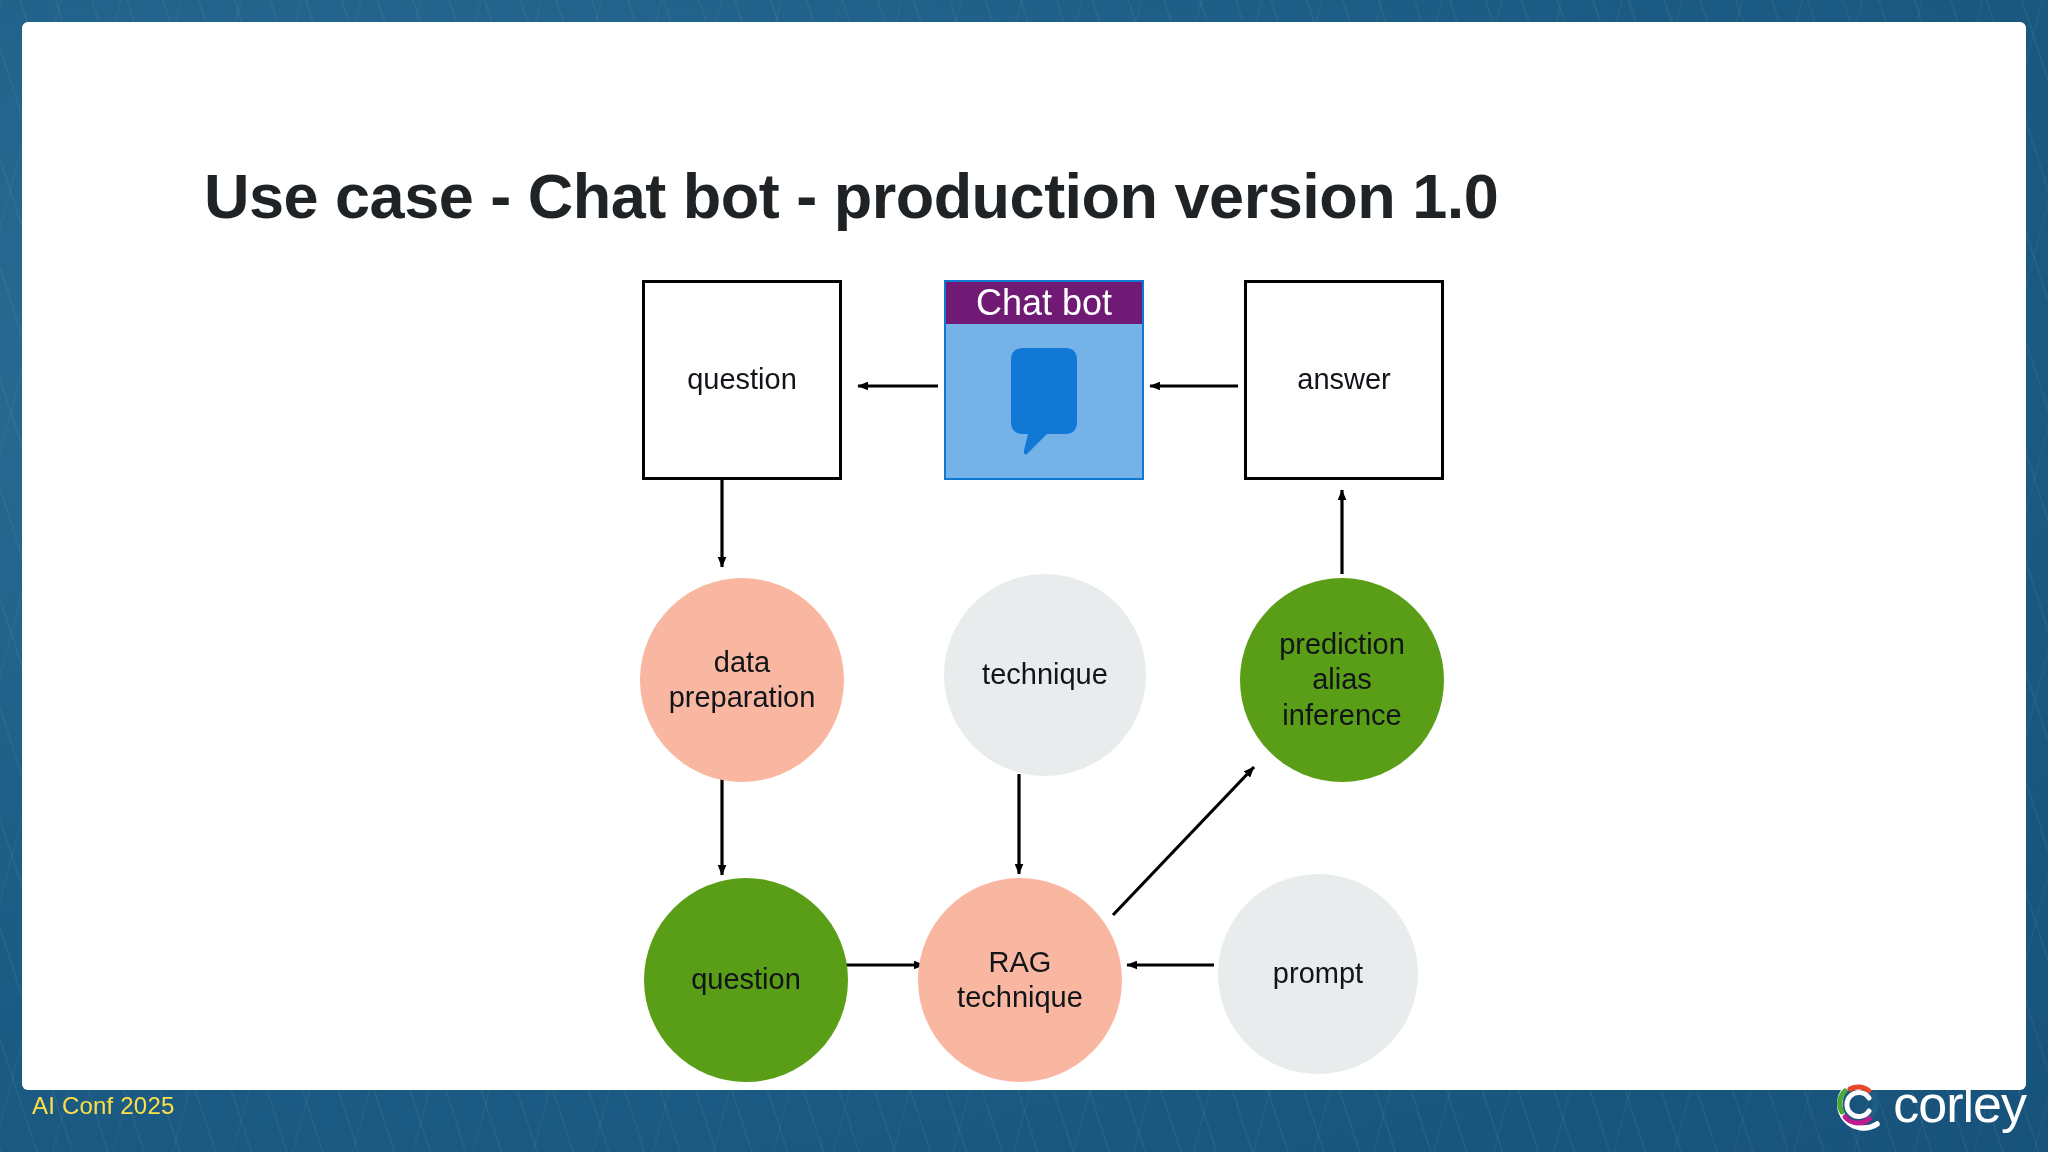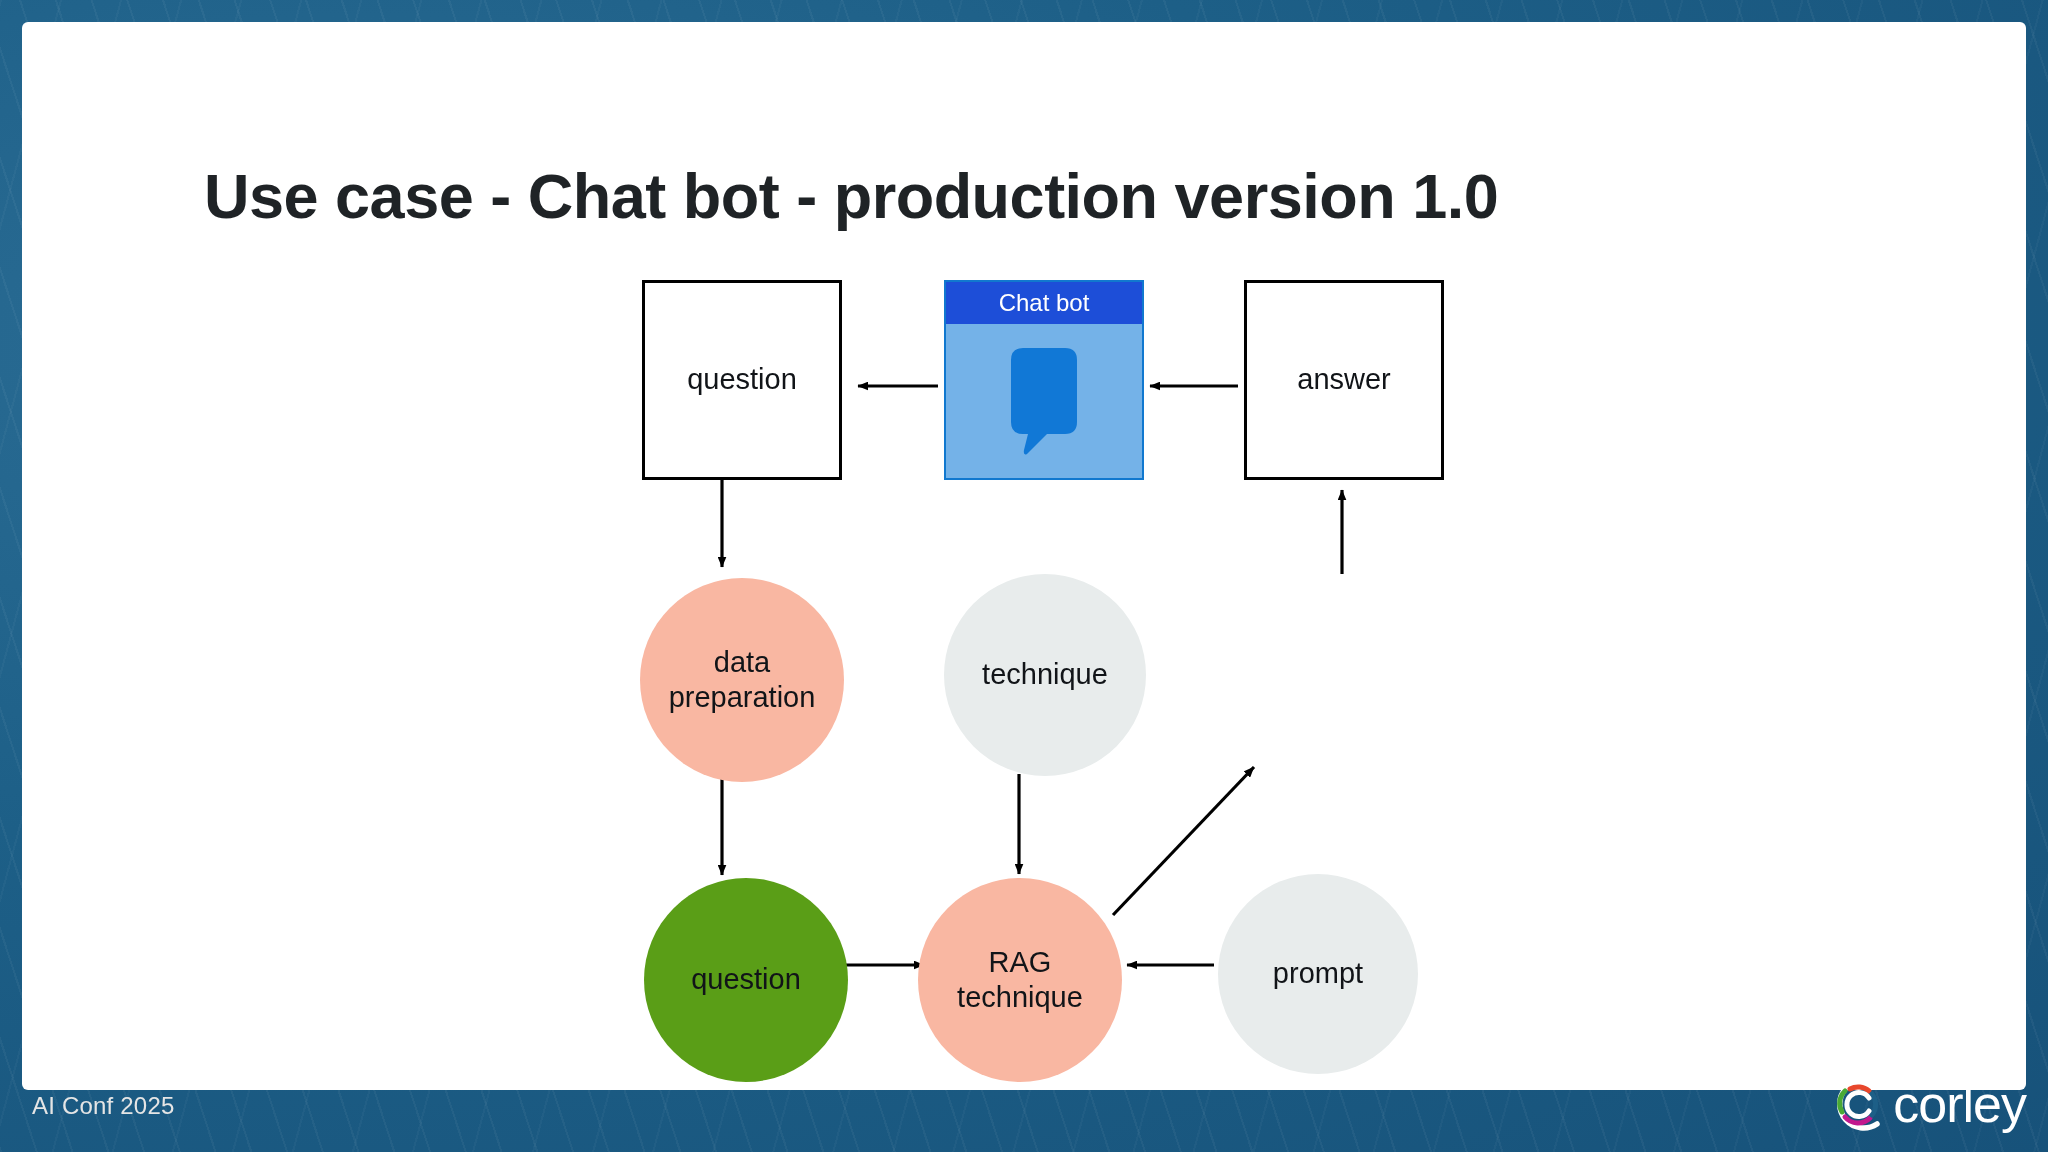--- a/index.html
+++ b/index.html
@@ -86,43 +86,43 @@
 
   
   .chatbot {
     position: absolute;
     border: 2px solid #1178cf;
     background: #74b2e8;
     overflow: hidden;
   }
   .chatbot-header {
     height: 42px;
-    background: #1d4ed8;
+    background: #701a75;
     color: #ffffff;
-    font-size: 24px;
+    font-size: 36px;
     display: flex;
     align-items: center;
     justify-content: center;
     font-family: "Liberation Sans", sans-serif;
   }
   .chatbot-body {
     position: relative;
     height: calc(100% - 42px);
   }
   .bubble-icon {
     position: absolute;
     left: 50%; top: 50%;
     transform: translate(-50%, -50%);
   }
 
   
   .footer-label {
     position: absolute;
     left: 32px; bottom: 32px;
-    color: #e5e5e5;
+    color: #fde047;
     font-size: 24px;
     font-family: "Liberation Sans", sans-serif;
     letter-spacing: 0.2px;
   }
   .brand {
     position: absolute;
     right: 22px; bottom: 18px;
     display: flex;
     align-items: center;
     gap: 4px;
@@ -196,20 +196,27 @@
       <span>
         <span>data</span><br>
         <span>preparation</span>
       </span>
     </div>
 
     <div class="node circle-node c-grey" style="left:922px; top:552px; width:202px; height:202px;">
       <span>technique</span>
     </div>
 
+    <div class="node circle-node c-green" style="left:1218px; top:556px; width:204px; height:204px;">
+      <span>
+        <span>prediction</span><br>
+        <span>alias</span><br>
+        <span>inference</span>
+      </span>
+    </div>
 
     <div class="node circle-node c-green" style="left:622px; top:856px; width:204px; height:204px;">
       <span>question</span>
     </div>
 
     <div class="node circle-node c-grey" style="left:1196px; top:852px; width:200px; height:200px;">
       <span>prompt</span>
     </div>
 
     <div class="node circle-node c-salmon" style="left:896px; top:856px; width:204px; height:204px;">

